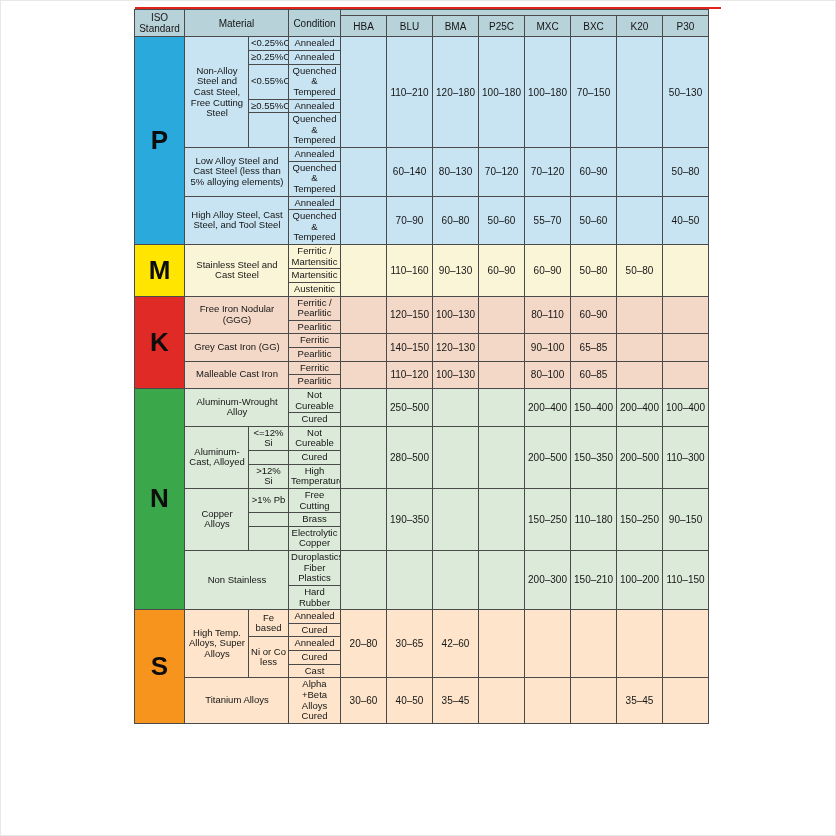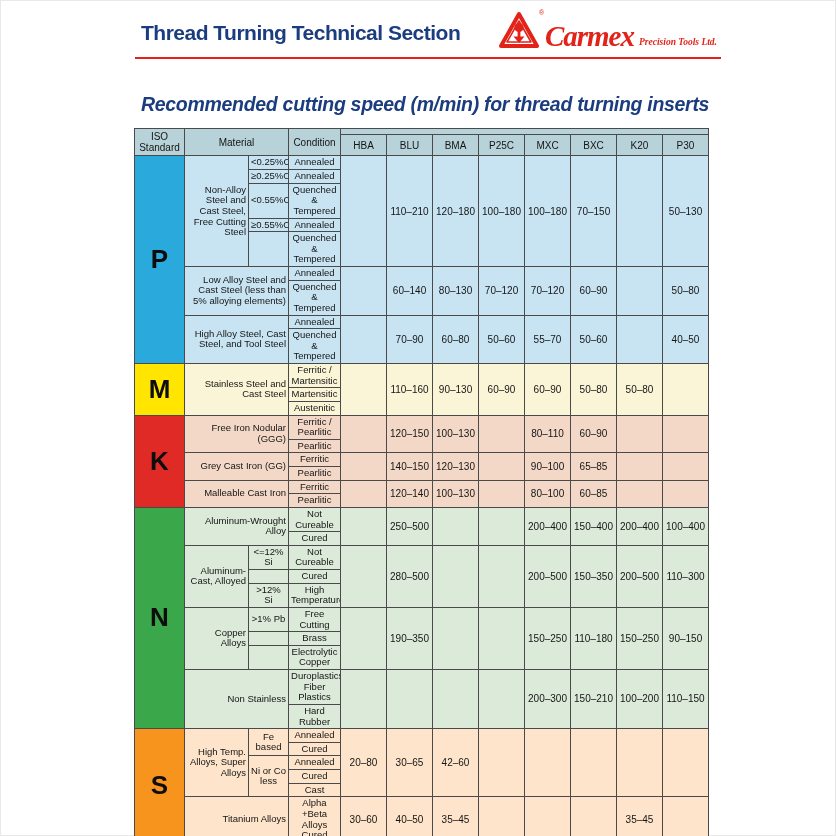--- a/index.html
+++ b/index.html
@@ -18,53 +18,37 @@
 
   
   .doc-title{margin:34px 0 12px 140px;font-size:19.5px;font-weight:bold;font-style:italic;color:var(--navy);letter-spacing:-0.3px;}
 
   
   table{border-collapse:collapse;table-layout:fixed;margin-left:133px;width:574px;}
   td,th{border:1px solid var(--border);vertical-align:middle;overflow:hidden;
         font-size:9.5px;line-height:1.12;padding:1px 2px;color:var(--text);font-weight:normal;}
   th.hd{background:var(--headerBg);text-align:center;font-size:10px;padding:2px 1px;}
   td.b{font-size:26px;font-weight:bold;text-align:center;color:#0d0d0d;}
-  td.m{text-align:right;padding-left:3px;}
+  td.m{text-align:center;padding-left:3px;}
   td.sp,td.c{text-align:center;}
   td.v{text-align:center;font-size:10px;}
   .bP{background:var(--pBand);} .sP{background:var(--pRow);}
   .bM{background:var(--mBand);} .sM{background:var(--mRow);}
   .bK{background:var(--kBand);} .sK{background:var(--kRow);}
   .bN{background:var(--nBand);} .sN{background:var(--nRow);}
   .bS{background:var(--sBand);} .sS{background:var(--sRow);}
 </style>
 </head>
 <body>
 
 <div class="page">
 
-  <div class="topbar">
-    <h1 class="page-title">Thread Turning Technical Section</h1>
-    <div class="logo">
-      <svg class="emblem" width="42" height="40" viewBox="0 0 42 40" aria-hidden="true">
-        <path d="M20 3 L38 35 L2 35 Z" fill="none" stroke="#e2231a" stroke-width="4" stroke-linejoin="round"></path>
-        <path d="M20 10 L32 31 L8 31 Z" fill="none" stroke="#e2231a" stroke-width="1.6" stroke-linejoin="round"></path>
-        <circle cx="20" cy="16.5" r="4.6" fill="#e2231a"></circle>
-        <rect x="18.6" y="16.5" width="2.8" height="10" fill="#e2231a"></rect>
-        <polygon points="14.5,25.5 25.5,25.5 20,32" fill="#e2231a"></polygon>
-      </svg>
-      <span class="reg">®</span>
-      <span class="brand">Carmex</span>
-      <span class="tagline">Precision Tools Ltd.</span>
-    </div>
-  </div>
 
   <div class="red-rule"></div>
 
-  <h2 class="doc-title">Recommended cutting speed (m/min) for thread turning inserts</h2>
 
   <table>
     <colgroup>
       <col style="width:50px">
         <col style="width:64px">
         <col style="width:40px">
         <col style="width:52px">
       <col style="width:46px">
         <col style="width:46px">
         <col style="width:46px">
@@ -198,21 +182,21 @@
           <td rowspan="2" class="v sK"></td>
           <td rowspan="2" class="v sK"></td>
         </tr>
         <tr>
           <td class="c sK">Pearlitic</td>
         </tr>
         <tr>
           <td rowspan="2" colspan="2" class="m sK">Malleable Cast Iron</td>
           <td class="c sK">Ferritic</td>
           <td rowspan="2" class="v sK"></td>
-          <td rowspan="2" class="v sK">120–140</td>
+          <td rowspan="2" class="v sK">110–120</td>
           <td rowspan="2" class="v sK">100–130</td>
           <td rowspan="2" class="v sK"></td>
           <td rowspan="2" class="v sK">80–100</td>
           <td rowspan="2" class="v sK">60–85</td>
           <td rowspan="2" class="v sK"></td>
           <td rowspan="2" class="v sK"></td>
         </tr>
         <tr>
           <td class="c sK">Pearlitic</td>
         </tr>

